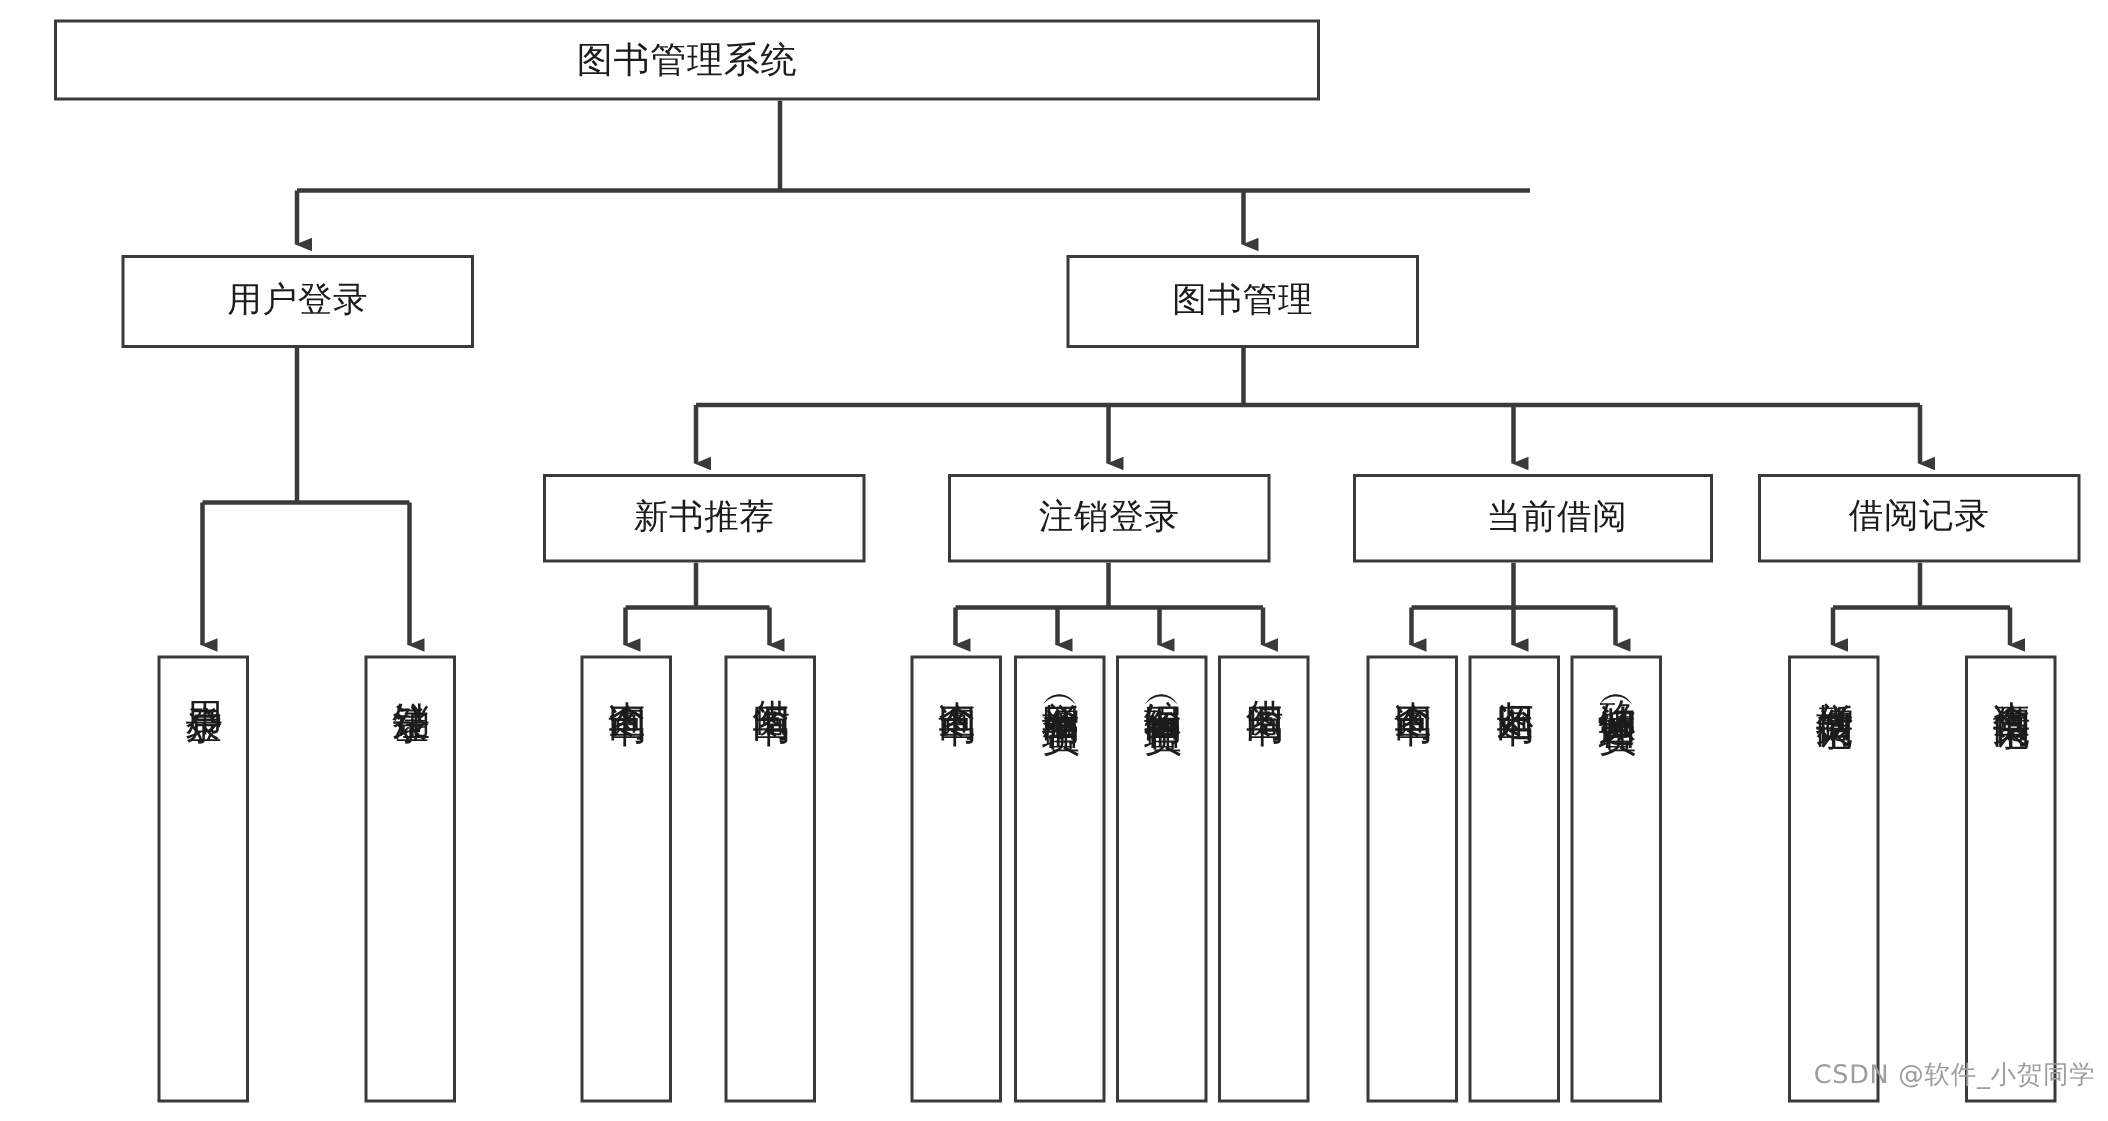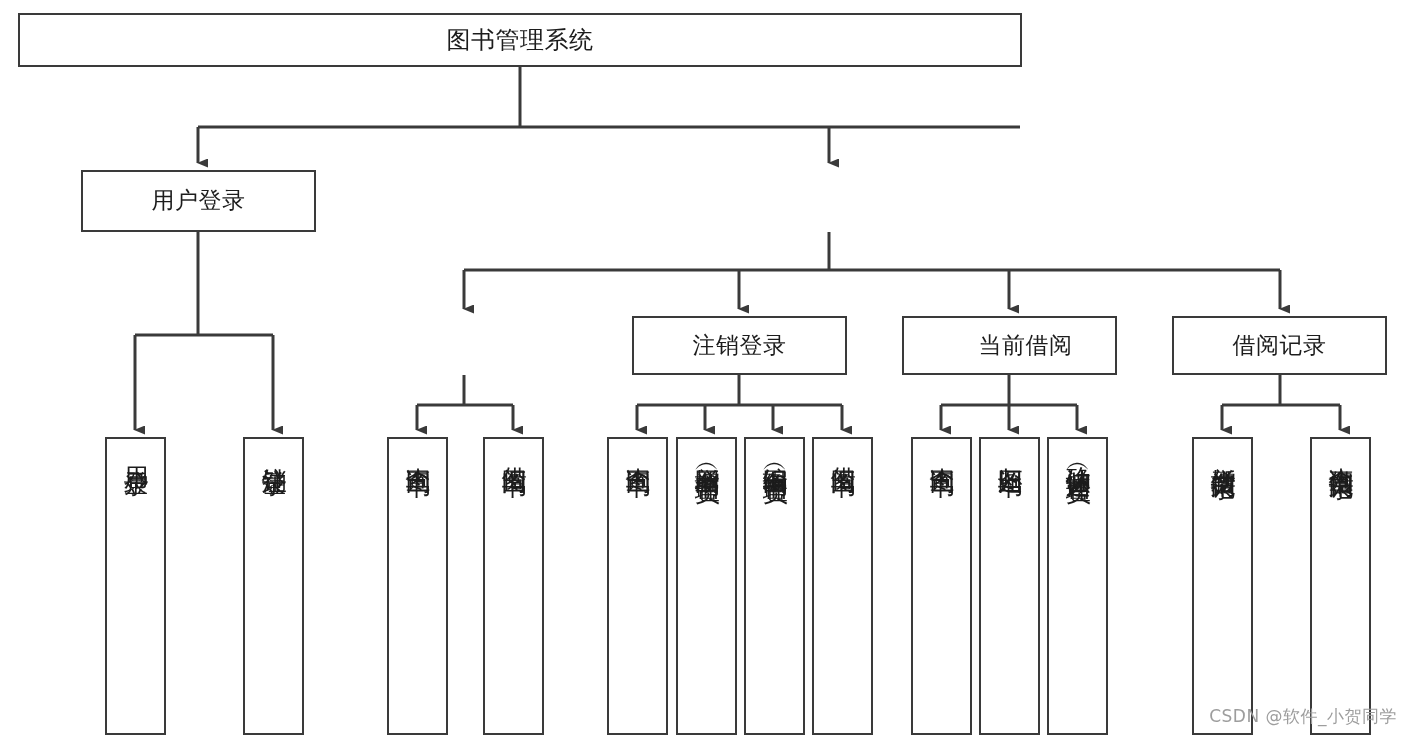--- a/index.html
+++ b/index.html
@@ -123,35 +123,41 @@
       <path d="M 1009 405 L 1009 430" marker-end="url(#arrowhead)"></path>
       <path d="M 1077 405 L 1077 430" marker-end="url(#arrowhead)"></path>
 
       <path d="M 1280 375 L 1280 405"></path>
       <path d="M 1222 405 L 1340 405"></path>
       <path d="M 1222 405 L 1222 430" marker-end="url(#arrowhead)"></path>
       <path d="M 1340 405 L 1340 430" marker-end="url(#arrowhead)"></path>
     </g>
   </svg>
 
-  <div class="node horiz root" style="left:18px; top:13px; width:1004px; height:54px;">
+  <div class="node horiz root" style="left:36px; top:13px; width:844px; height:54px;">
     <span class="node-label">图书管理系统</span>
   </div>
 
   <div class="node horiz" style="left:81px; top:170px; width:235px; height:62px;">
     <span class="node-label">用户登录</span>
   </div>
-
+  <div class="node horiz" style="left:711px; top:170px; width:235px; height:62px;">
+    <span class="node-label">图书管理</span>
+  </div>
+
+  <div class="node horiz" style="left:362px; top:316px; width:215px; height:59px;">
+    <span class="node-label">新书推荐</span>
+  </div>
   <div class="node horiz" style="left:632px; top:316px; width:215px; height:59px;">
     <span class="node-label">注销登录</span>
   </div>
-  <div class="node horiz" style="left:902px; top:316px; width:215px; height:59px;padding-left:32px;">
+  <div class="node horiz" style="left:902px; top:316px; width:240px; height:59px;padding-left:32px;">
     <span class="node-label">当前借阅</span>
   </div>
-  <div class="node horiz" style="left:1172px; top:316px; width:215px; height:59px;">
+  <div class="node horiz" style="left:1172px; top:316px; width:215px; height:59px;font-family:Liberation Mono, monospace;">
     <span class="node-label">借阅记录</span>
   </div>
 
   <div class="node vert" style="left:105px; top:437px; width:61px; height:298px;">
     <span class="node-label">用户登录</span>
   </div>
   <div class="node vert" style="left:243px; top:437px; width:61px; height:298px;">
     <span class="node-label">注销登录</span>
   </div>
 

